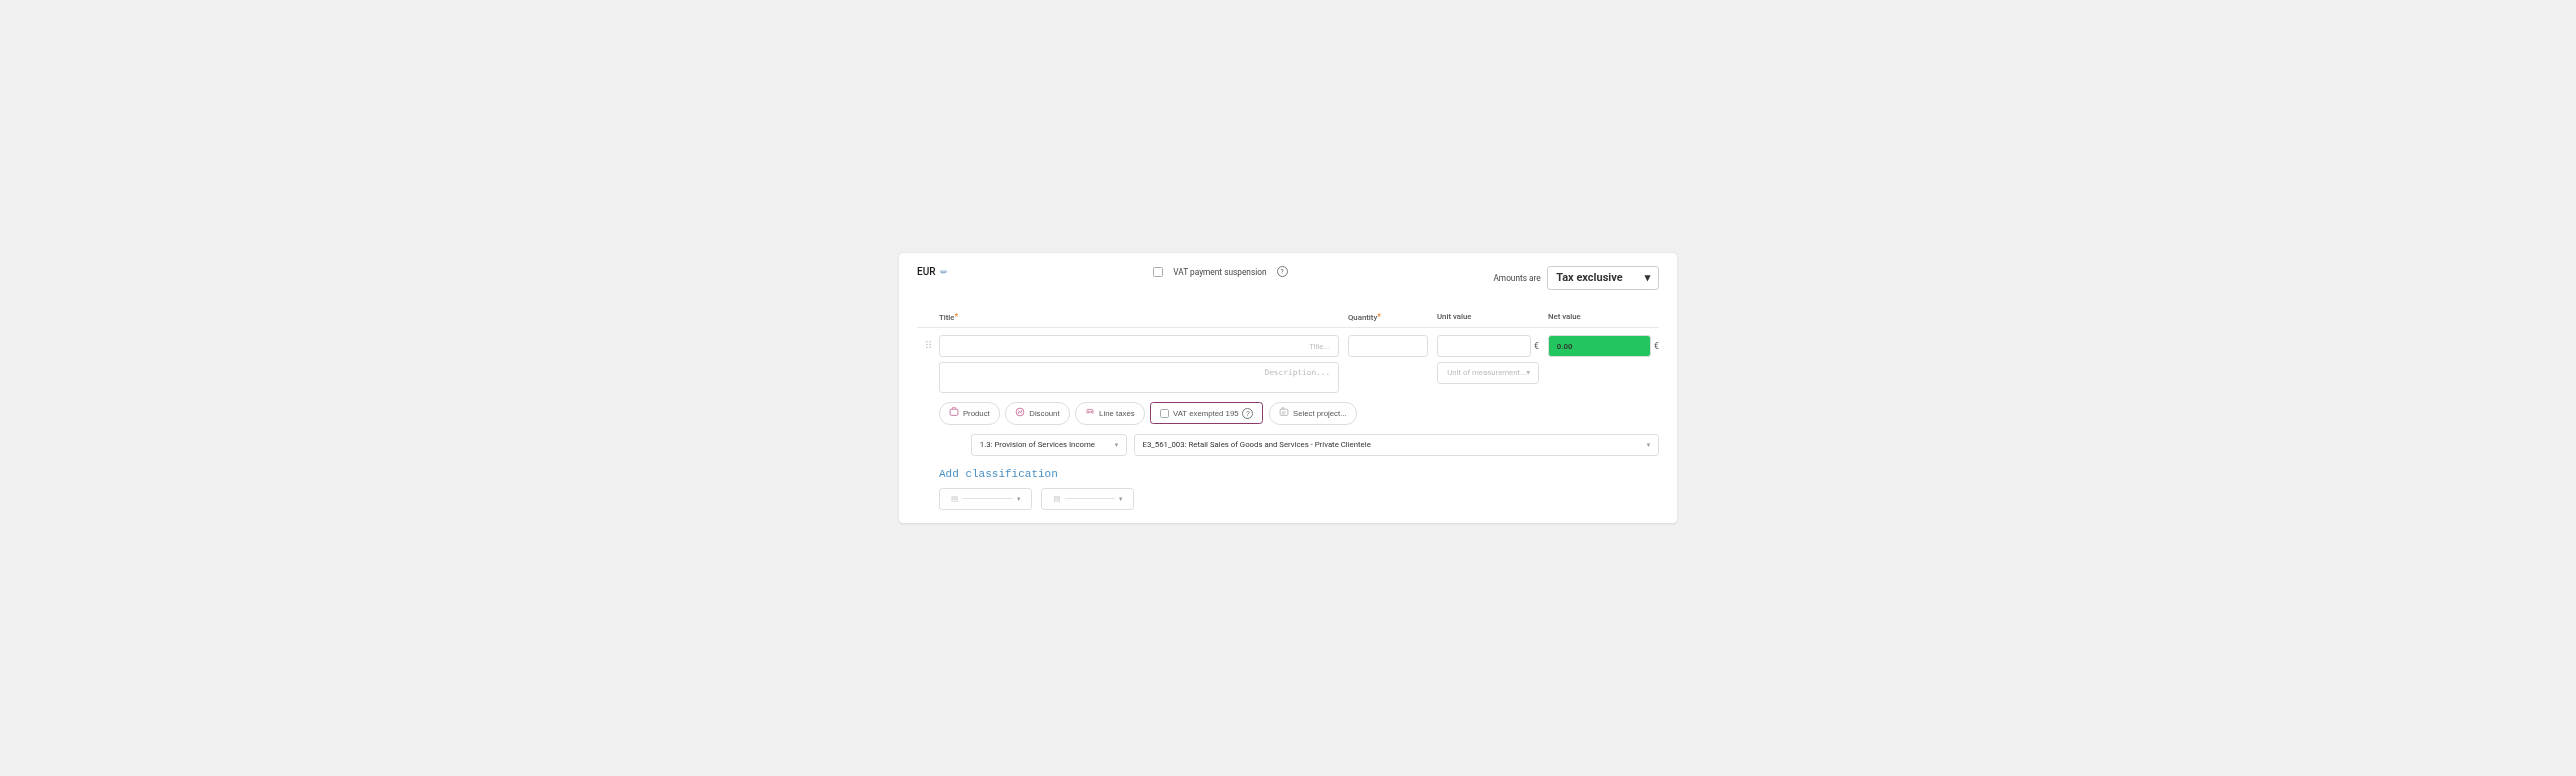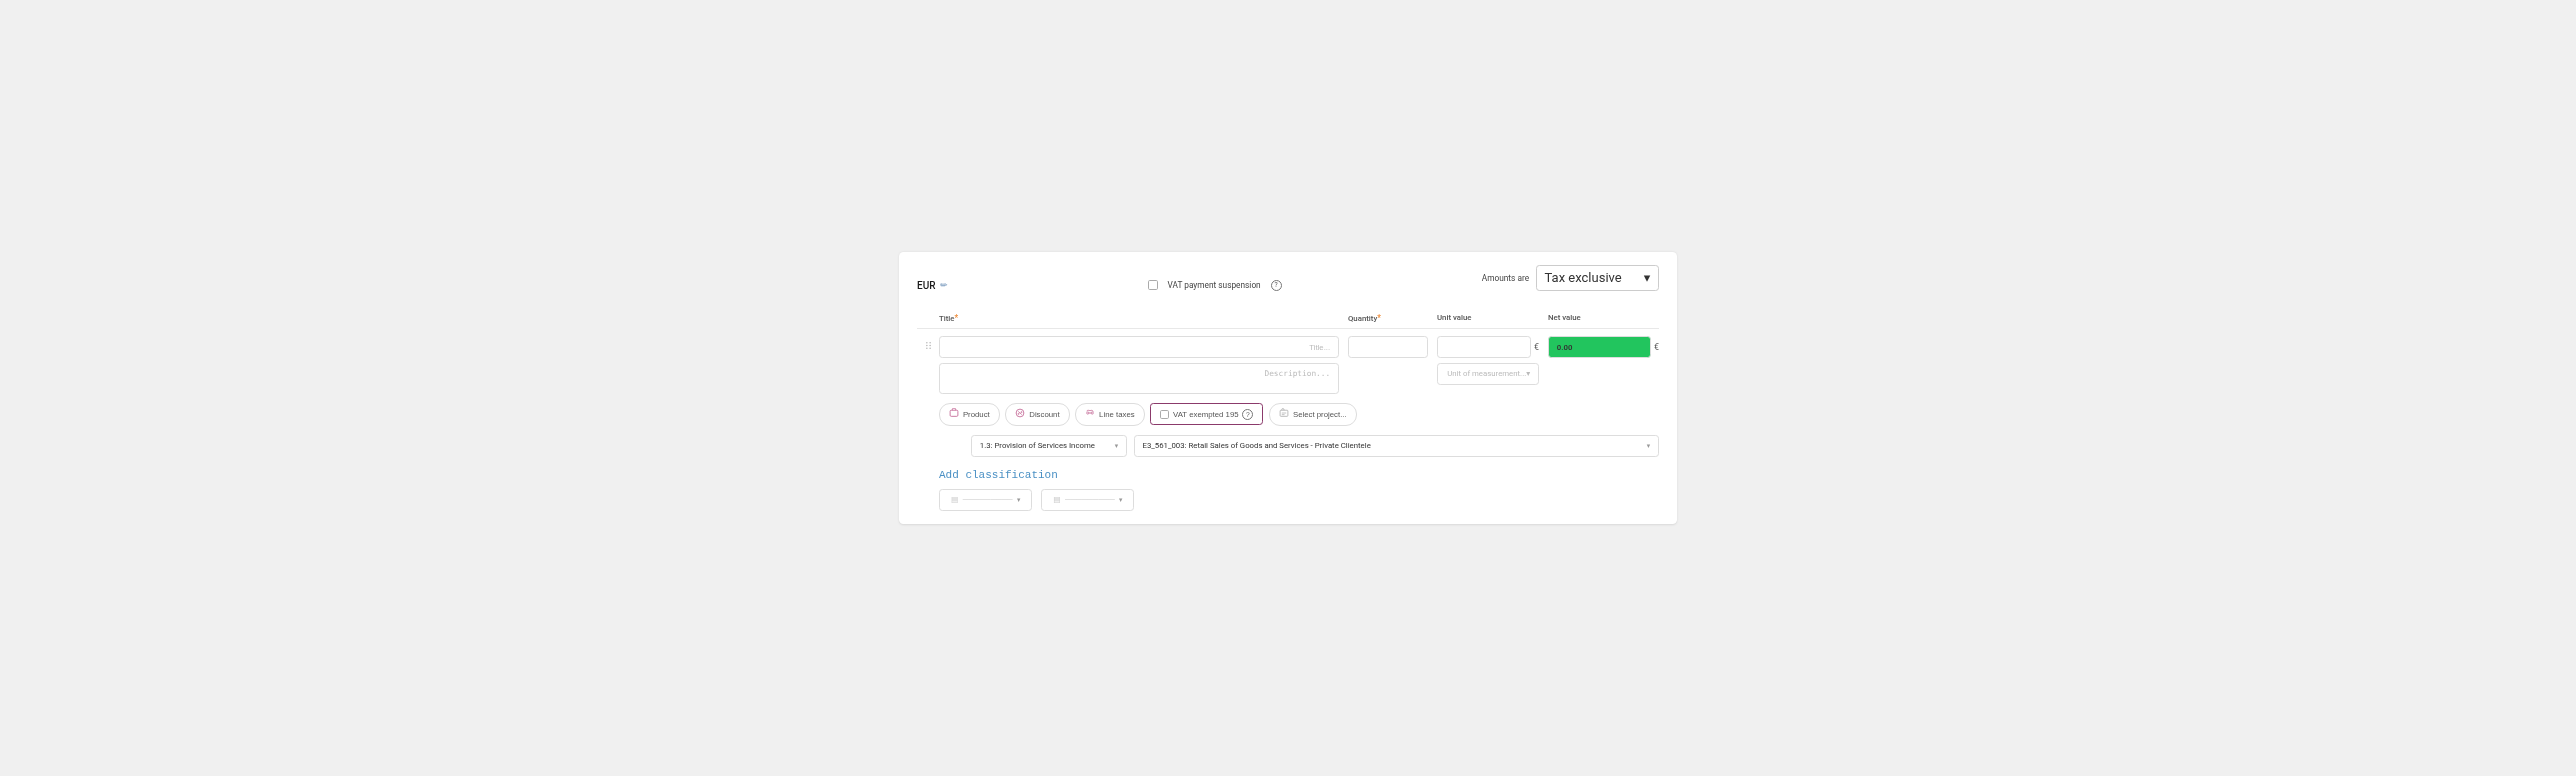--- a/index.html
+++ b/index.html
@@ -17,21 +17,21 @@
       border-radius: 4.4px;
       padding: 13.3px 18px;
       width: 100%;
       max-width: 778px;
       box-shadow: 0 0.6px 2.2px rgba(0,0,0,0.1);
     }
 
     
     .top-bar {
       display: flex;
-      align-items: flex-end;
+      align-items: flex-start;
       justify-content: space-between;
       margin-bottom: 22px;
     }
     .currency-label {
       display: flex;
       align-items: center;
       gap: 4.4px;
       font-size: 10px;
       font-weight: 500;
       color: #1a1a1a;
@@ -76,25 +76,26 @@
       gap: 6.7px;
       font-size: 8.3px;
       color: #444;
     }
     .tax-select {
       display: flex;
       align-items: center;
       border: 0.8px solid #ccc;
       border-radius: 3.3px;
       padding: 4.4px 7.8px;
-      font-size: 13px;
+      font-size: 11px;
       color: #333;
       background: #fff;
       cursor: pointer;
       gap: 22px;
+      font-weight: bold;
     }
 
     
     .col-headers {
       display: grid;
       grid-template-columns: 22px 1fr 89px 111px 111px;
       gap: 0;
       padding: 0 0 5.6px 0;
       border-bottom: 0.6px solid #e8e8e8;
       margin-bottom: 6.7px;

